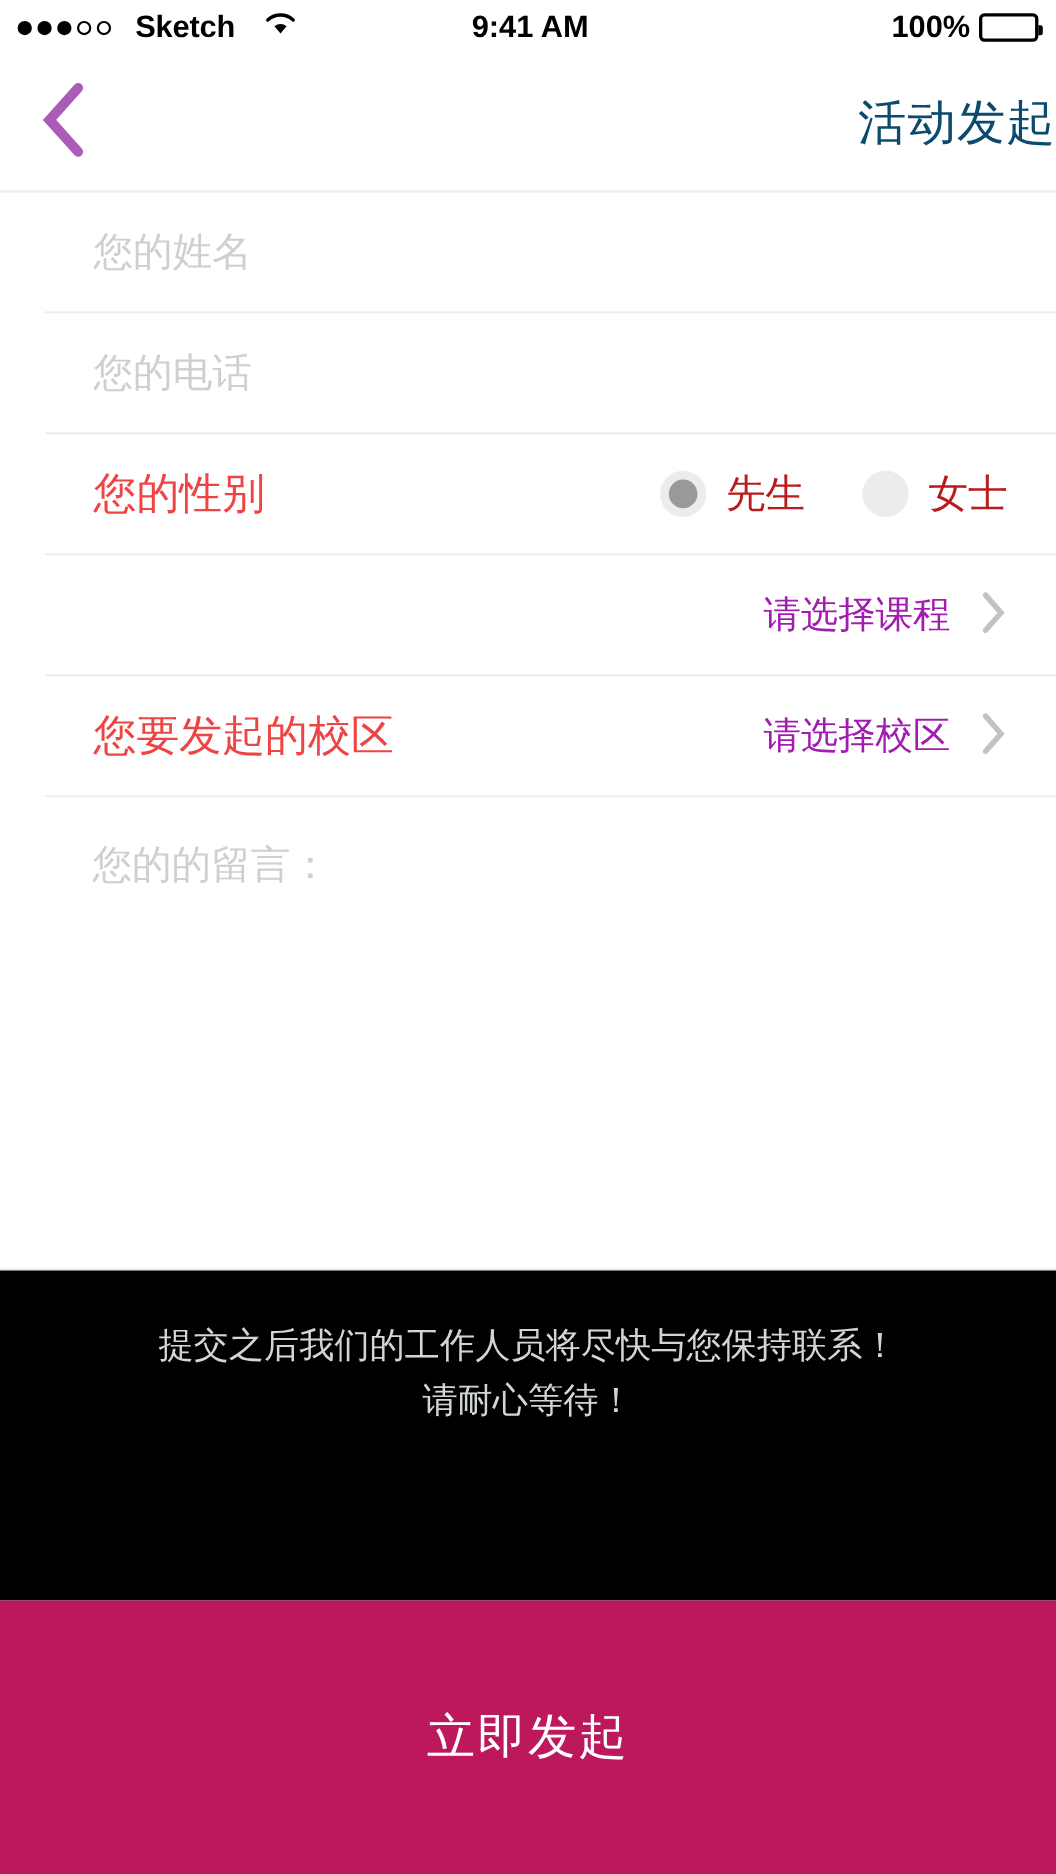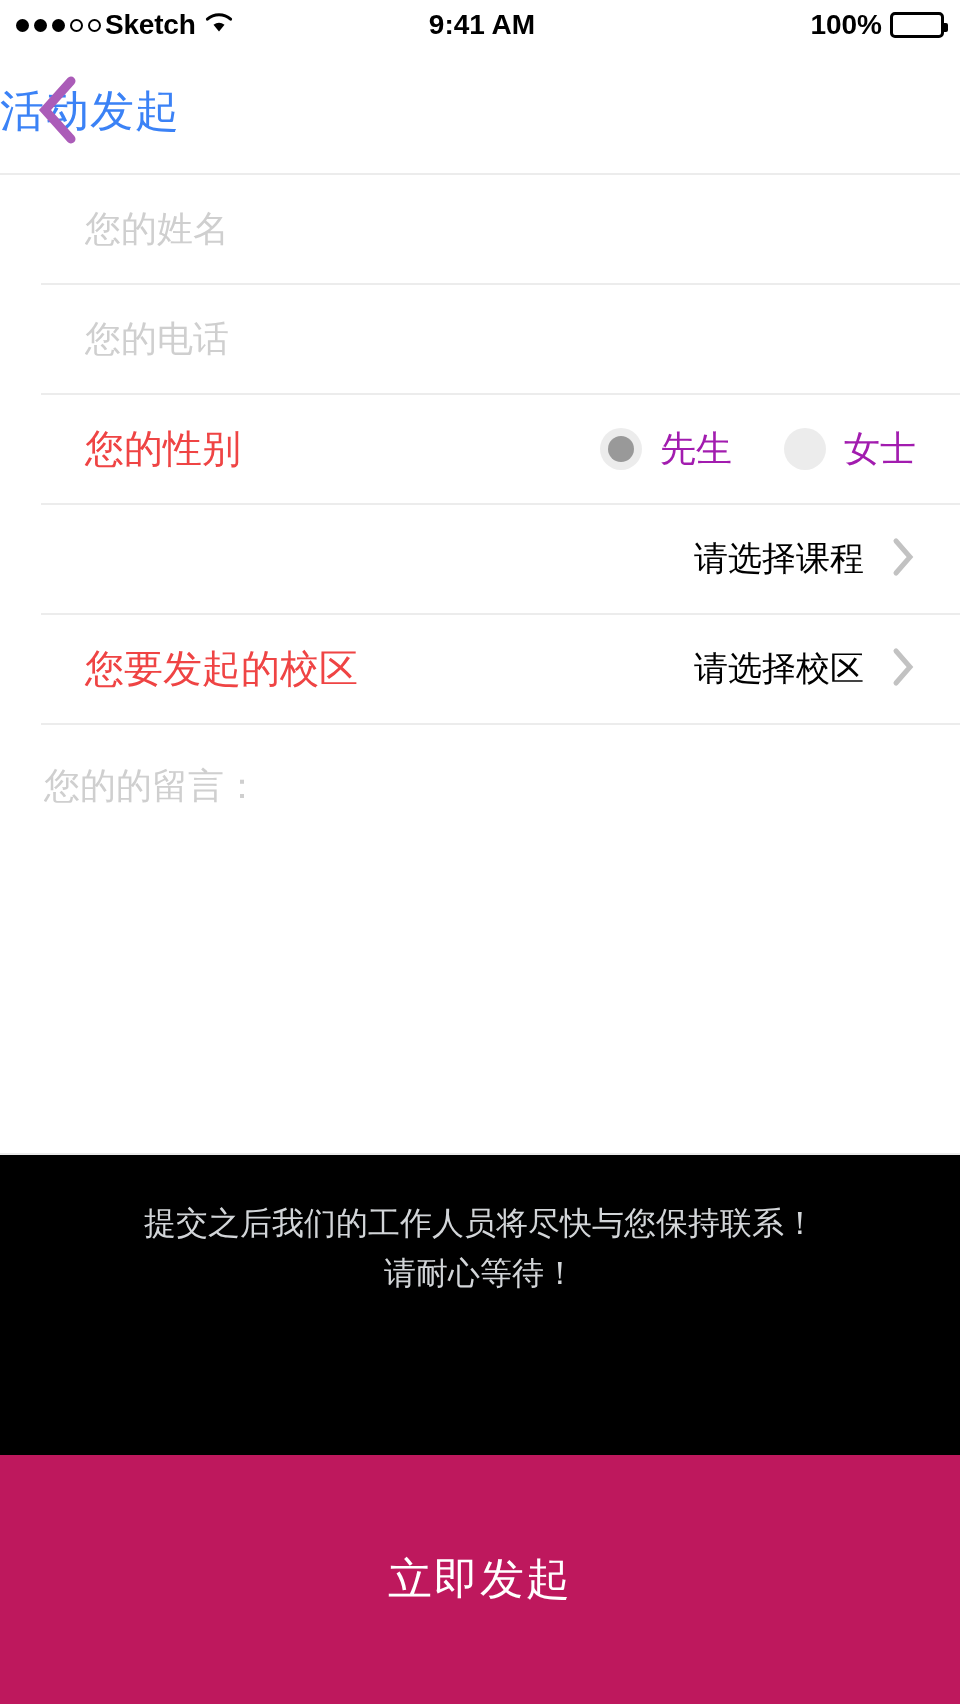--- a/index.html
+++ b/index.html
@@ -31,21 +31,21 @@
     padding: 0 16px;
     box-sizing: border-box;
     color: #000000;
     font-size: 29px;
     font-weight: bold;
     position: relative;
   }
   .sb-left {
     display: flex;
     align-items: center;
-    gap: 4px;
+    gap: 22px;
   }
   .dots {
     display: flex;
     align-items: center;
     gap: 5px;
   }
   .dot {
     width: 13px;
     height: 13px;
     border-radius: 50%;
@@ -124,23 +124,23 @@
     transform: translateY(-50%);
     width: 70px;
     height: 70px;
     display: flex;
     align-items: center;
     justify-content: center;
     cursor: pointer;
   }
   .nav-title {
     width: 100%;
-    text-align: left;
+    text-align: right;
     font-size: 44px;
-    color: #3b82f6;
+    color: #0c4a6e;
     letter-spacing: 1px;
   }
 
   
   .form {
     background: #fff;
     padding-left: 41px;
   }
   .row {
     height: 110px;
@@ -201,27 +201,27 @@
     width: 26px;
     height: 26px;
     border-radius: 50%;
     background: transparent;
   }
   .radio-opt.selected .radio-circle .inner {
     background: #999999;
   }
   .radio-label {
     font-size: 36px;
-    color: #a21caf;
+    color: #b91c1c;
   }
 
   
   .selector-value {
     font-size: 34px;
-    color: #000000;
+    color: #a21caf;
     margin-right: 26px;
   }
   .chev-right {
     display: inline-block;
   }
 
   
   .textarea-row {
     flex: 1 1 auto;
     background: #fff;
@@ -235,20 +235,21 @@
     height: 100%;
     border: none;
     outline: none;
     resize: none;
     background: transparent;
     font-family: inherit;
     font-size: 36px;
     color: #444;
     line-height: 1.4;
     padding: 0;
+    margin-left: 40px;
   }
   .textarea-field::placeholder {
     color: #cfcfcf;
   }
 
   
   .note {
     flex: 0 0 300px;
     background: #000000;
     display: flex;

